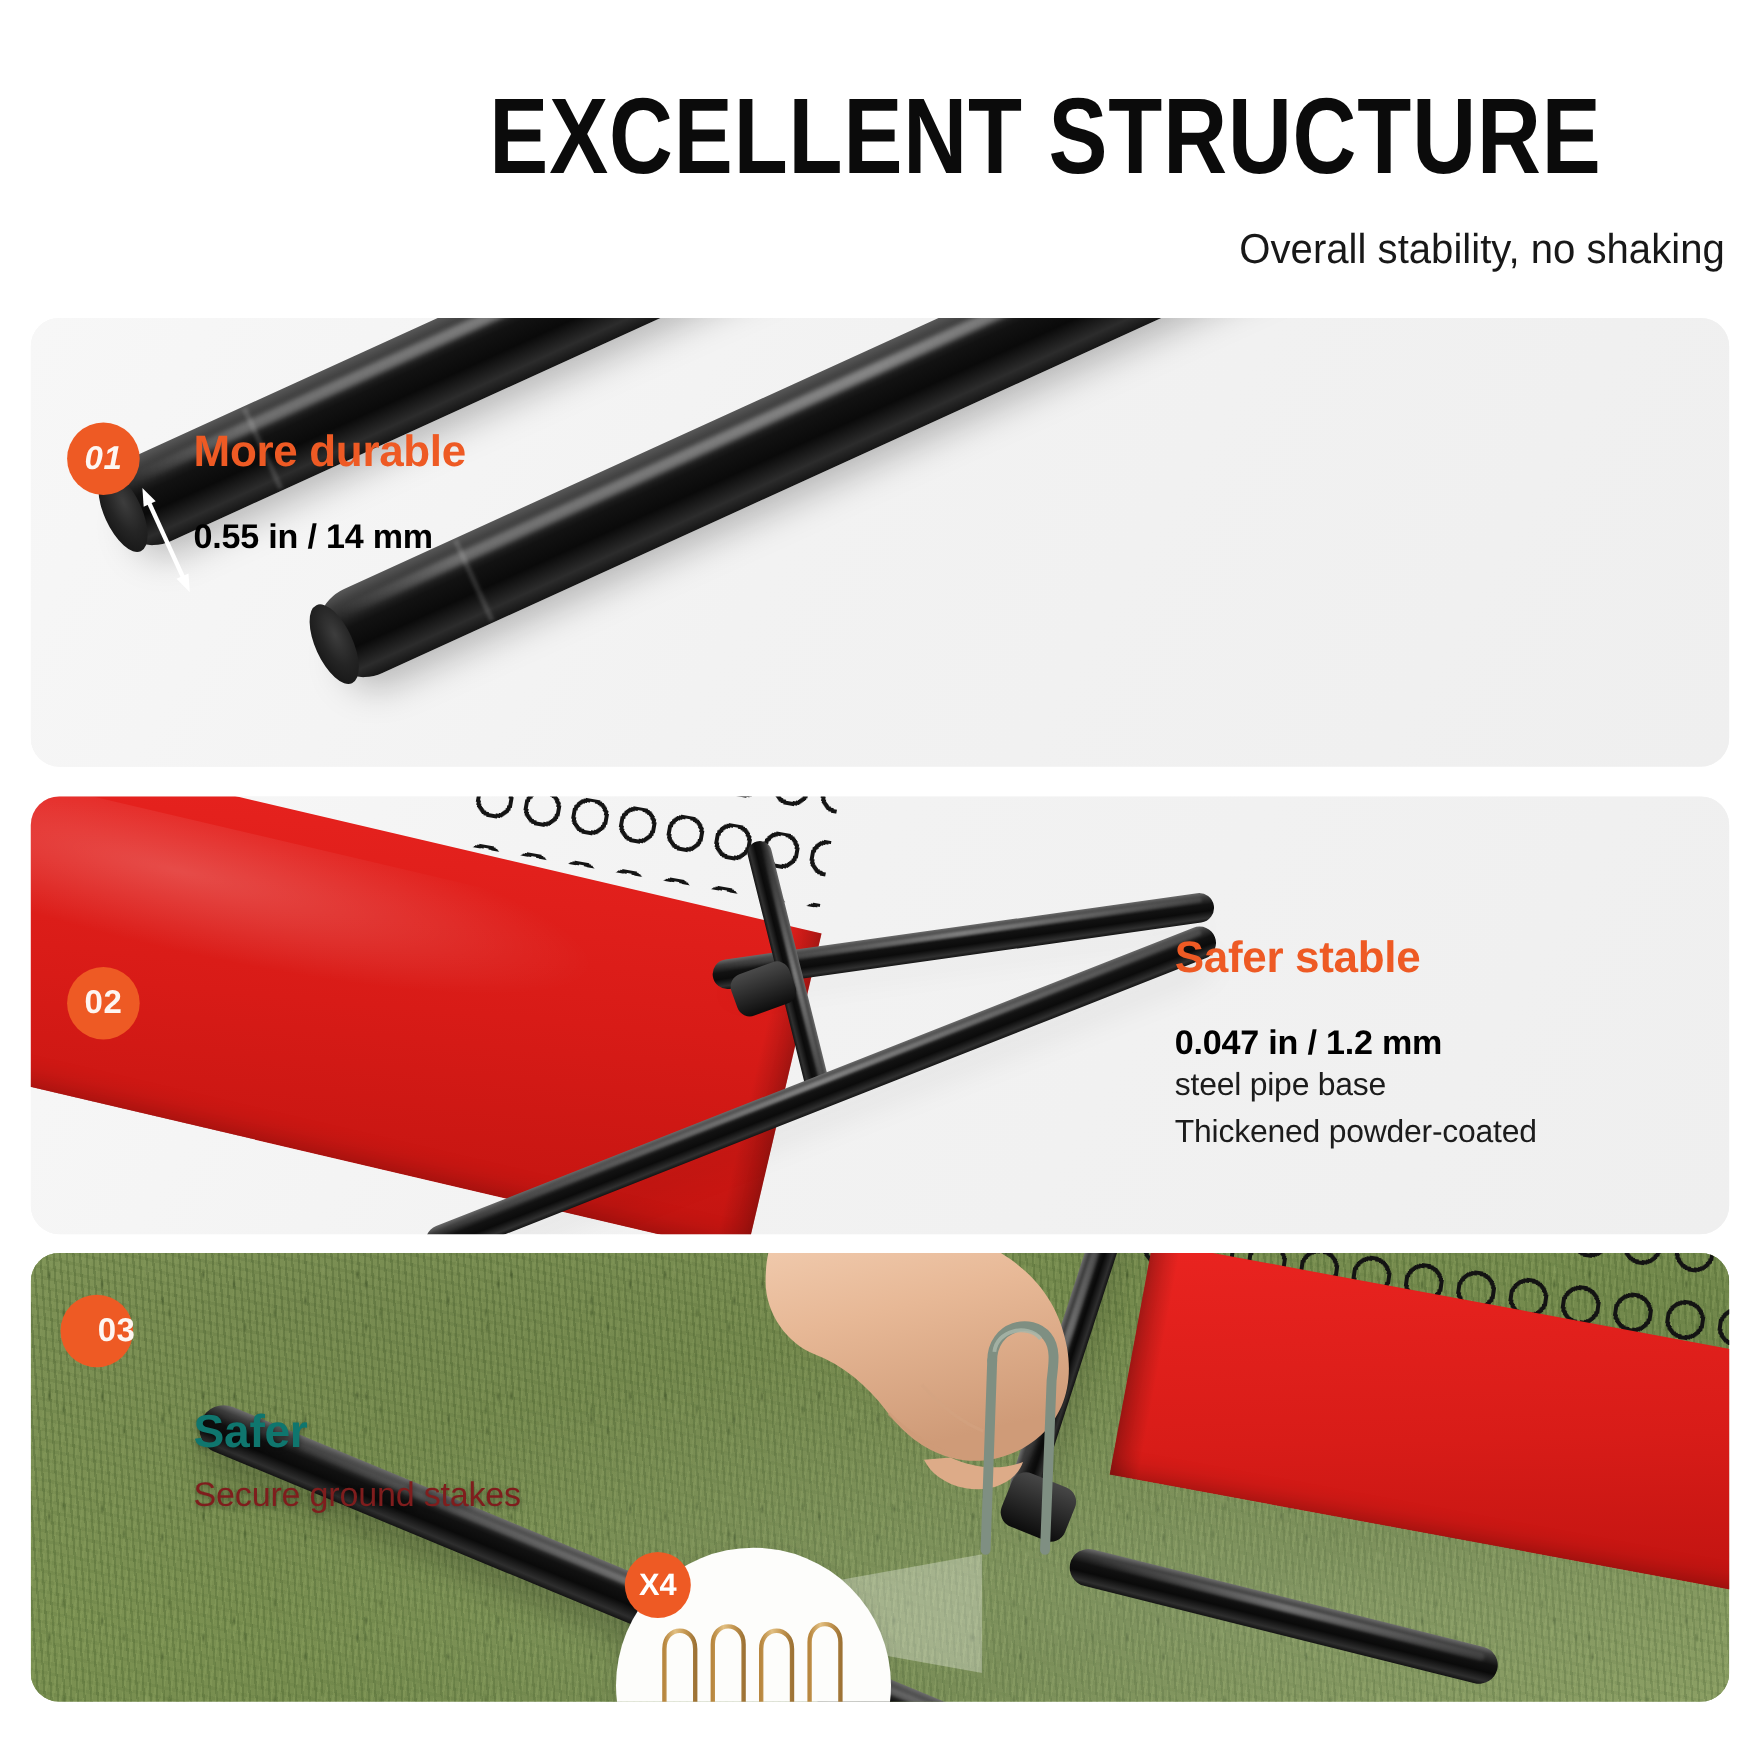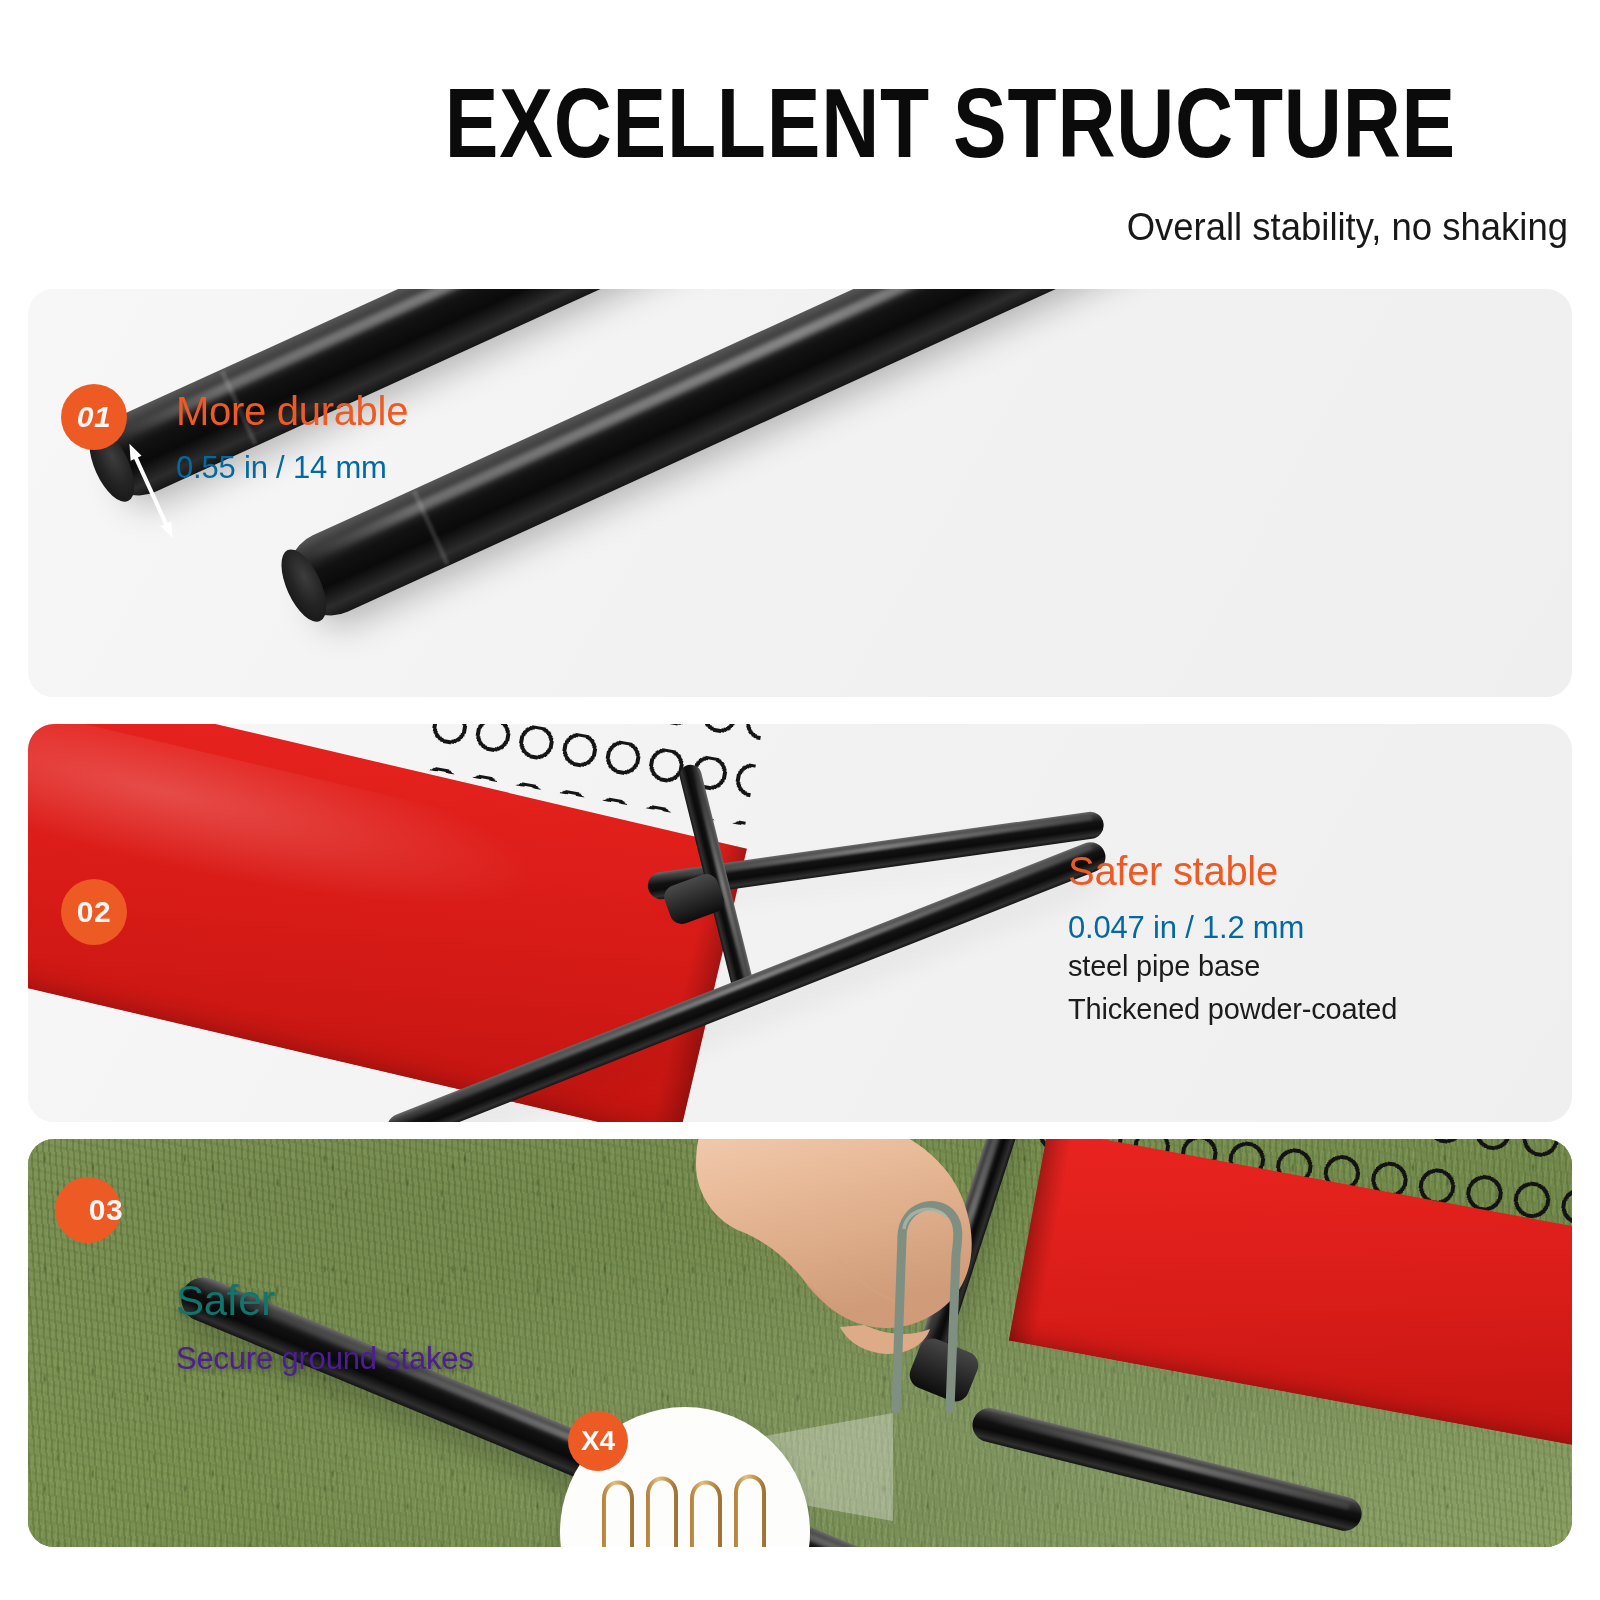--- a/index.html
+++ b/index.html
@@ -75,41 +75,41 @@
   .badge-2 { left: 33px; top: 155px; }
   .badge-3 { left: 27px; top: 38px; padding-left: 36px; }
 
   
   .text-block { position: absolute; z-index: 40; }
   .tb-1 { left: 148px; top: 100px; }
   .tb-2 { left: 1040px; top: 125px; }
   .tb-3 { left: 148px; top: 138px; }
 
   .feat-title {
-    font-size: 40px; font-weight: 400;
+    font-size: 40px; font-weight: 700;
     color: #ee5a24;
     letter-spacing: -0.3px;
   }
   .feat-spec {
-    font-size: 31px; font-weight: 400;
-    color: #0369a1;
-    margin-top: 16px;
+    font-size: 31px; font-weight: 700;
+    color: #000000;
+    margin-top: 36px;
     letter-spacing: -0.2px;
   }
   .feat-desc {
     font-size: 29px; font-weight: 400;
     color: #1c1c1c;
     margin-top: 6px;
     line-height: 1.28;
     letter-spacing: -0.2px;
   }
   
   .tb-3 .feat-title { color: #0f766e; font-size: 42px;
       text-shadow: 0 2px 5px rgba(0,0,0,.35); }
-  .tb-3 .feat-desc  { color: #4c1d95; font-size: 31px; margin-top: 14px;
+  .tb-3 .feat-desc  { color: #7f1d1d; font-size: 31px; margin-top: 14px;
       text-shadow: 0 2px 5px rgba(0,0,0,.35); }
 
   
   .pipes { position: absolute; inset: 0; z-index: 10; }
 
   .pipe {
     position: absolute;
     height: 84px;
     border-radius: 42px / 42px;
     background: linear-gradient(to bottom,

